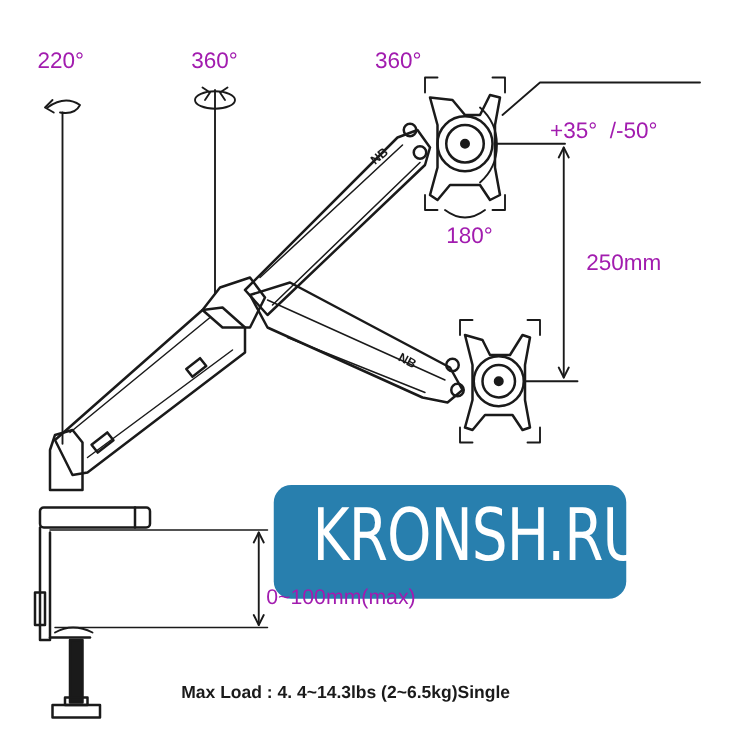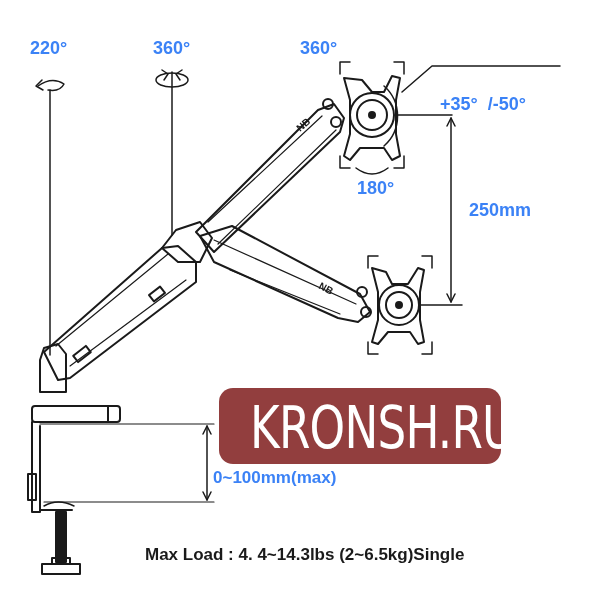--- a/index.html
+++ b/index.html
@@ -1,22 +1,22 @@
 <!DOCTYPE html>
 <html><head>
 <meta charset="utf-8">
 <style>
   html,body{margin:0;padding:0;background:#ffffff;}
   body{width:600px;height:600px;position:relative;overflow:hidden;font-family:"Liberation Sans",sans-serif;}
-  .lbl{position:absolute;font-weight:bold;color:#3b82f6;white-space:nowrap;font-family:"Liberation Sans",sans-serif;}
+  .lbl{position:absolute;font-weight:normal;color:#a21caf;white-space:nowrap;font-family:"Liberation Sans",sans-serif;}
   .deg{font-size:18px;}
   #diagram{position:absolute;left:0;top:0;}
-  .watermark{position:absolute;left:219px;top:388px;width:282px;height:76px;border-radius:14px;background:#7f1d1d;opacity:0.85;}
+  .watermark{position:absolute;left:219px;top:388px;width:282px;height:91px;border-radius:14px;background:#0369a1;opacity:0.85;}
   .watermark span{position:absolute;left:0;right:0;top:6px;text-align:center;font-size:58px;color:#ffffff;font-family:"DejaVu Sans",sans-serif;letter-spacing:-1px;transform:scaleX(0.78);transform-origin:center;font-weight:normal;}
-  .footer{position:absolute;left:145px;top:545px;font-size:17px;font-weight:bold;color:#1a1a1a;white-space:nowrap;}
+  .footer{position:absolute;left:145px;top:545px;font-size:14px;font-weight:bold;color:#1a1a1a;white-space:nowrap;}
 </style>
 </head>
 <body>
 
 <svg id="diagram" width="600" height="600" viewBox="0 0 600 600" xmlns="http://www.w3.org/2000/svg" fill="none" stroke="#1a1a1a" stroke-width="2" stroke-linejoin="round" stroke-linecap="round">
 
   <g>
     <line x1="50" y1="90" x2="50" y2="355" stroke-width="1.5"></line>
     <path d="M38 86 q14 -10 26 -2 q-4 8 -16 6" stroke-width="1.5"></path>
     <path d="M42 80 l-6 6 l7 4" stroke-width="1.5"></path>

